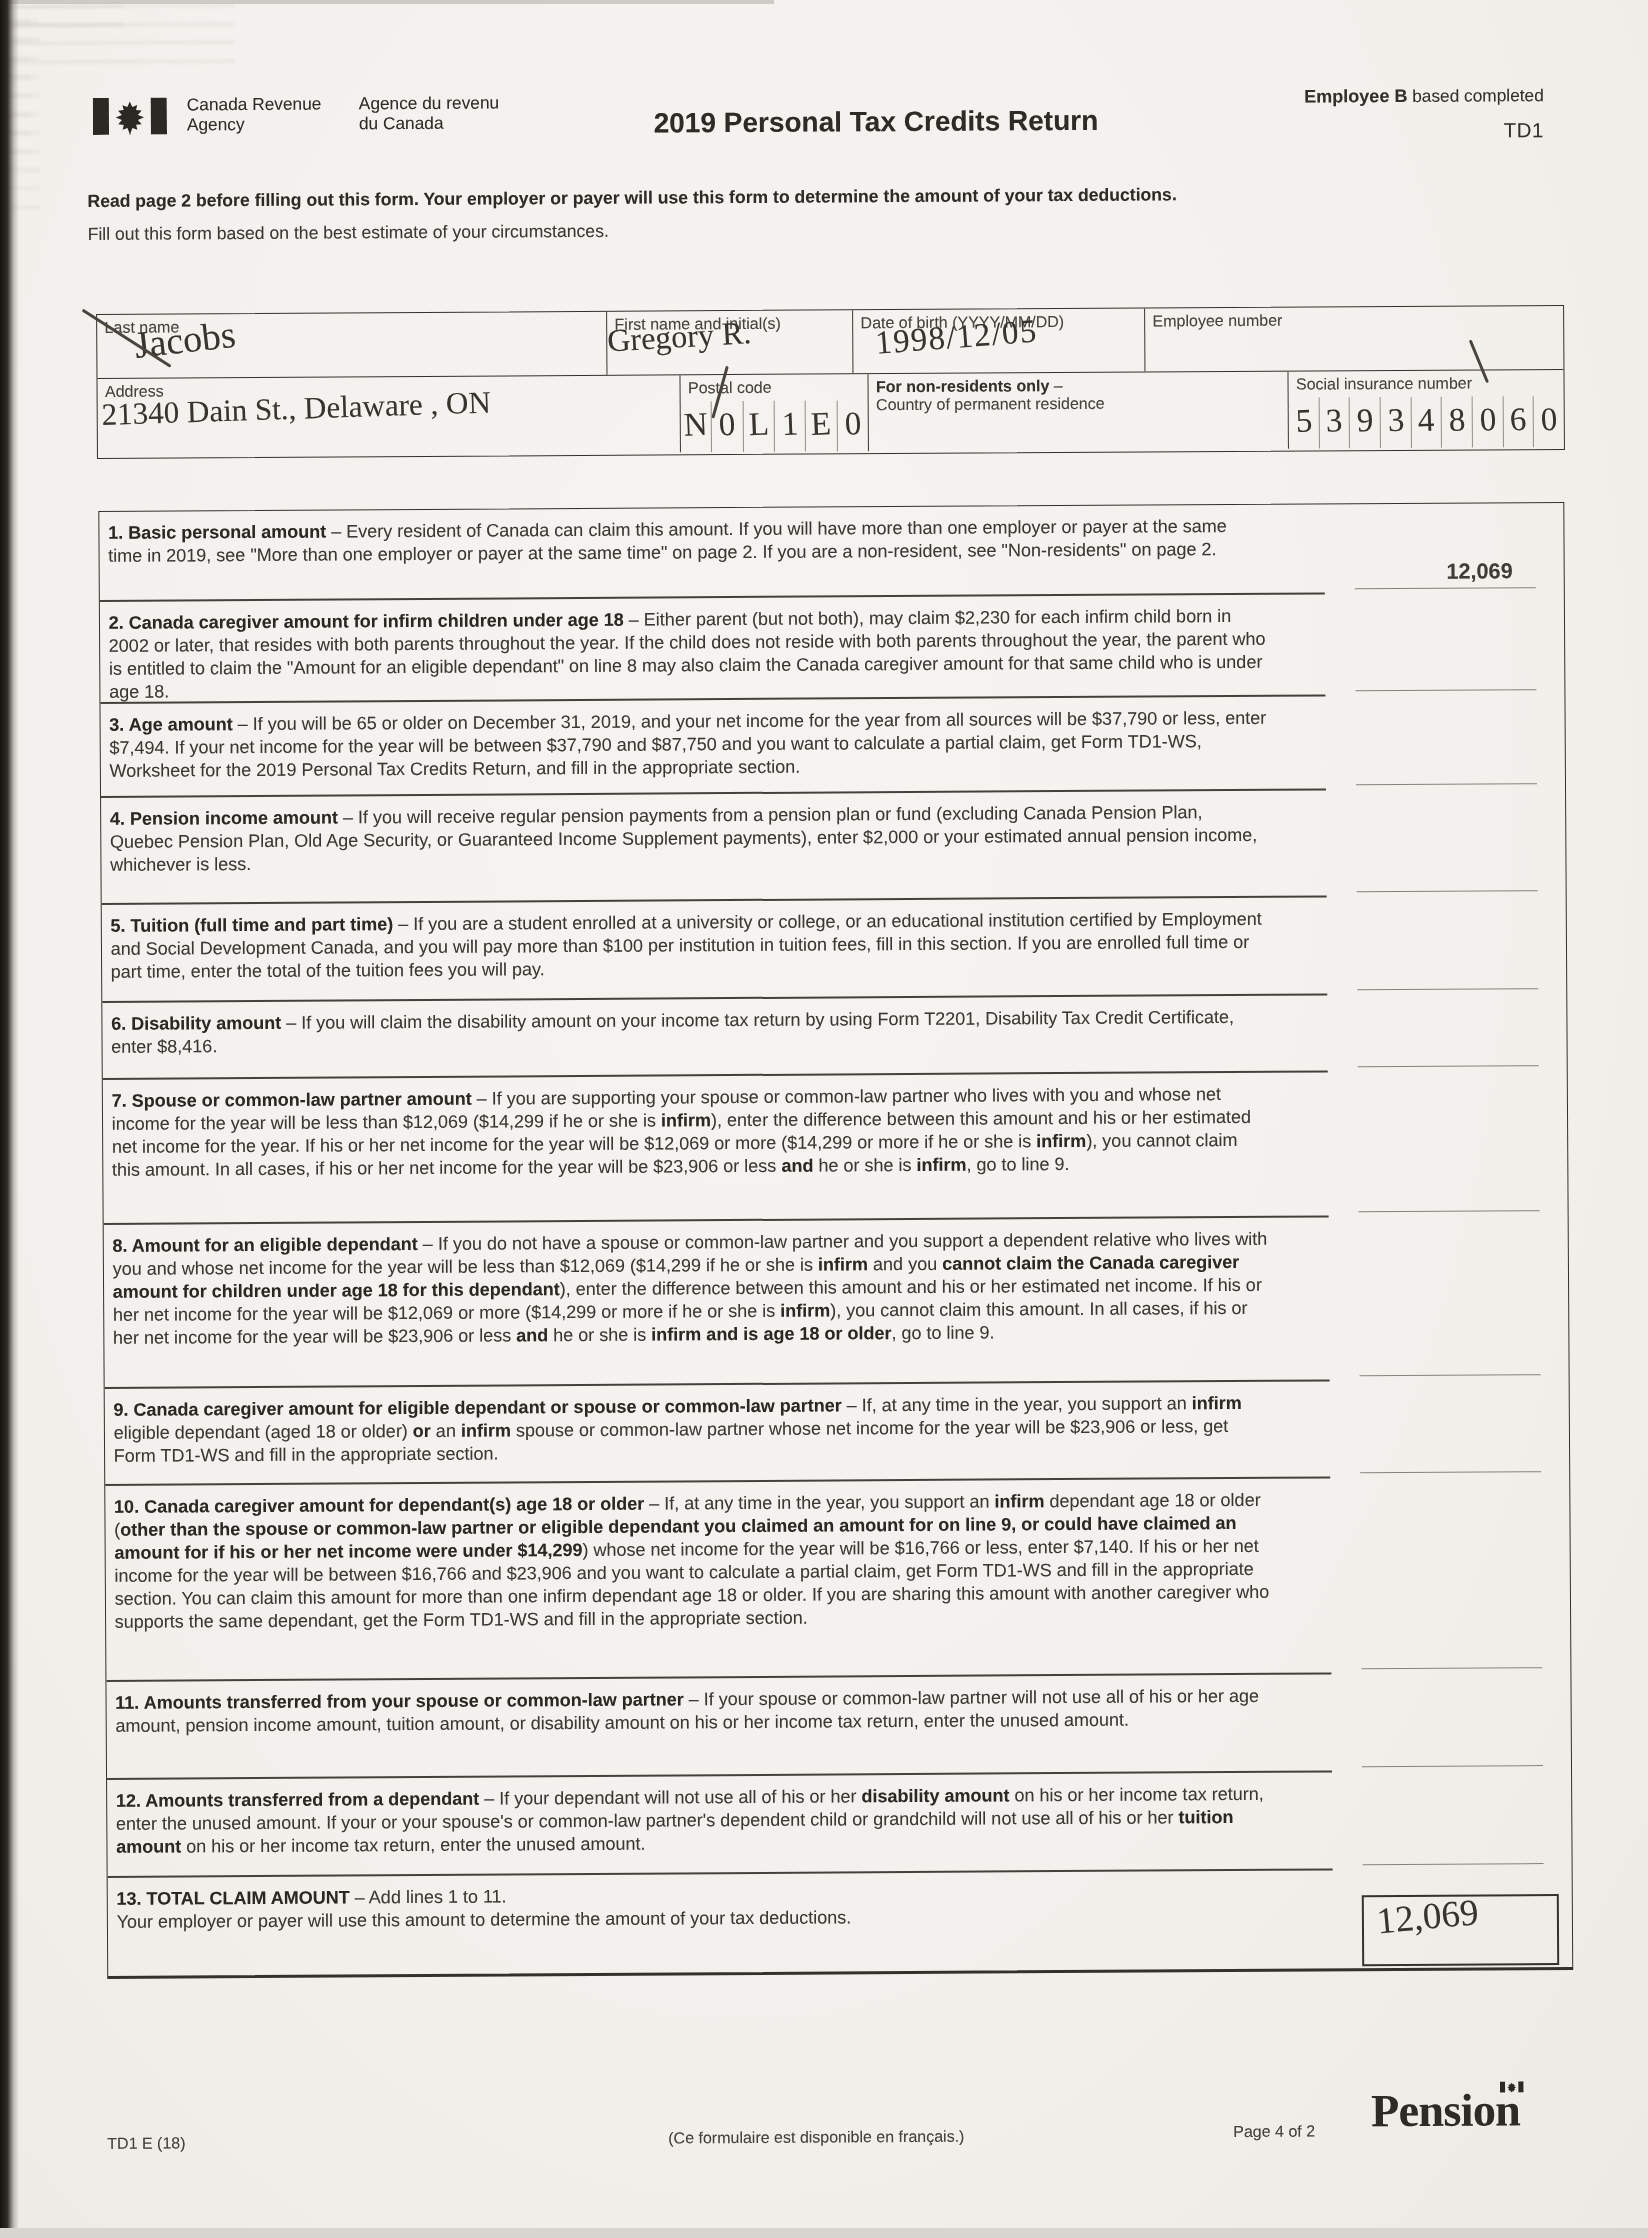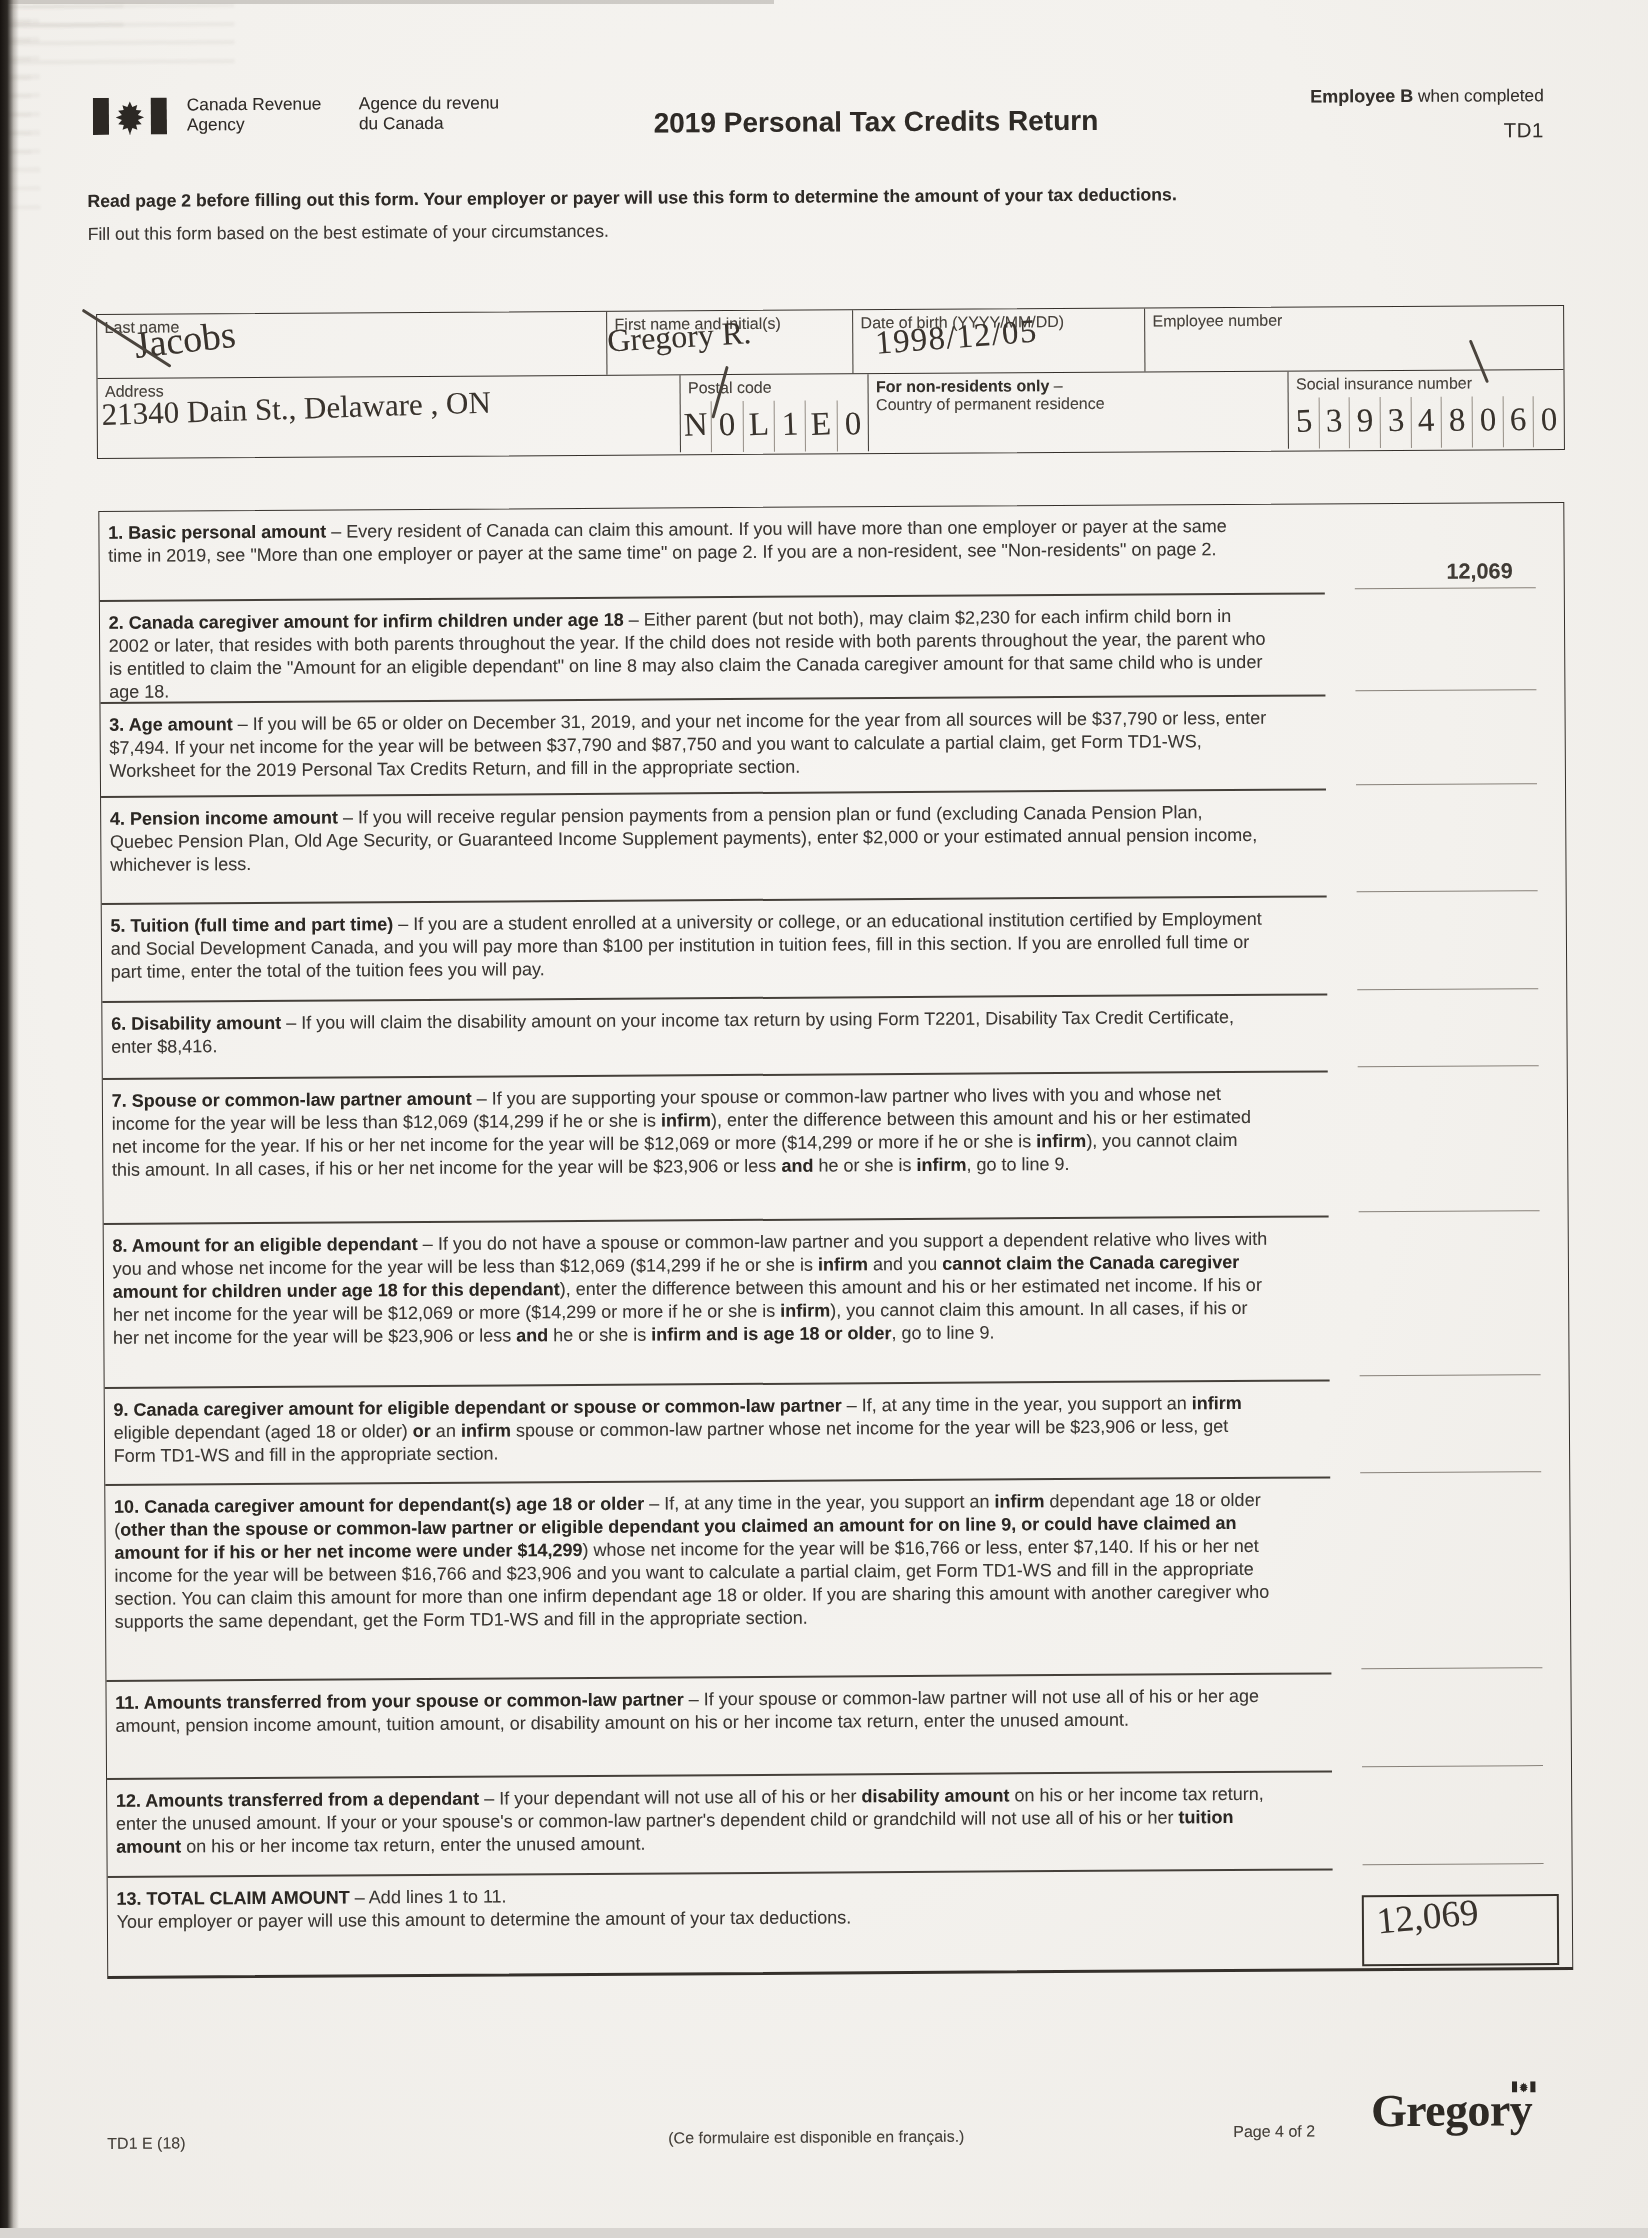--- a/index.html
+++ b/index.html
@@ -109,21 +109,21 @@
     </svg>
     <div class="agency en">
       <div>Canada Revenue</div>
       <div>Agency</div>
     </div>
     <div class="agency fr">
       <div>Agence du revenu</div>
       <div>du Canada</div>
     </div>
     <div class="title">2019 Personal Tax Credits Return</div>
-    <div class="protected"><b>Employee B</b><span> when completed</span></div>
+    <div class="protected"><b>Employee B</b><span> based completed</span></div>
     <div class="form-code">TD1</div>
 
     <div class="intro1">Read page 2 before filling out this form. Your employer or payer will use this form to determine the amount of your tax deductions.</div>
     <div class="intro2">Fill out this form based on the best estimate of your circumstances.</div>
 
     <div class="id-table">
       <div class="id-row r1">
         <div class="id-cell c-last">
           <div class="id-label">Last name</div>
         </div>
@@ -249,21 +249,21 @@
           <div class="total-box">
             <div class="hand total-val">12,069</div>
           </div>
         </div>
       </div>
 
     <div class="foot foot-left">TD1 E (18)</div>
     <div class="foot foot-center">(Ce formulaire est disponible en français.)</div>
     <div class="foot foot-page">Page 4 of 2</div>
     <div class="wordmark">
-      <span>Gregory</span>
+      <span>Pension</span>
       <svg class="wm-flag" width="23.5" height="11.8" viewBox="0 0 120 60">
         <rect x="0" y="0" width="26" height="60" fill="#2c2824"></rect>
         <rect x="94" y="0" width="26" height="60" fill="#2c2824"></rect>
         <path fill="#2c2824" d="M60 6 l4 9 8-3 -2 8 9 1 -6 7 10 4 -10 4 6 7 -9 1 2 8 -8-3 -3 8 -1 7 -1-7 -3-8 -8 3 2-8 -9-1 6-7 -10-4 10-4 -6-7 9-1 -2-8 8 3 z"></path>
         <rect x="58.7" y="42" width="2.6" height="13" fill="#2c2824"></rect>
       </svg>
     </div>
 
     <div class="bleed bleed1"></div>
     <div class="bleed bleed2"></div>

